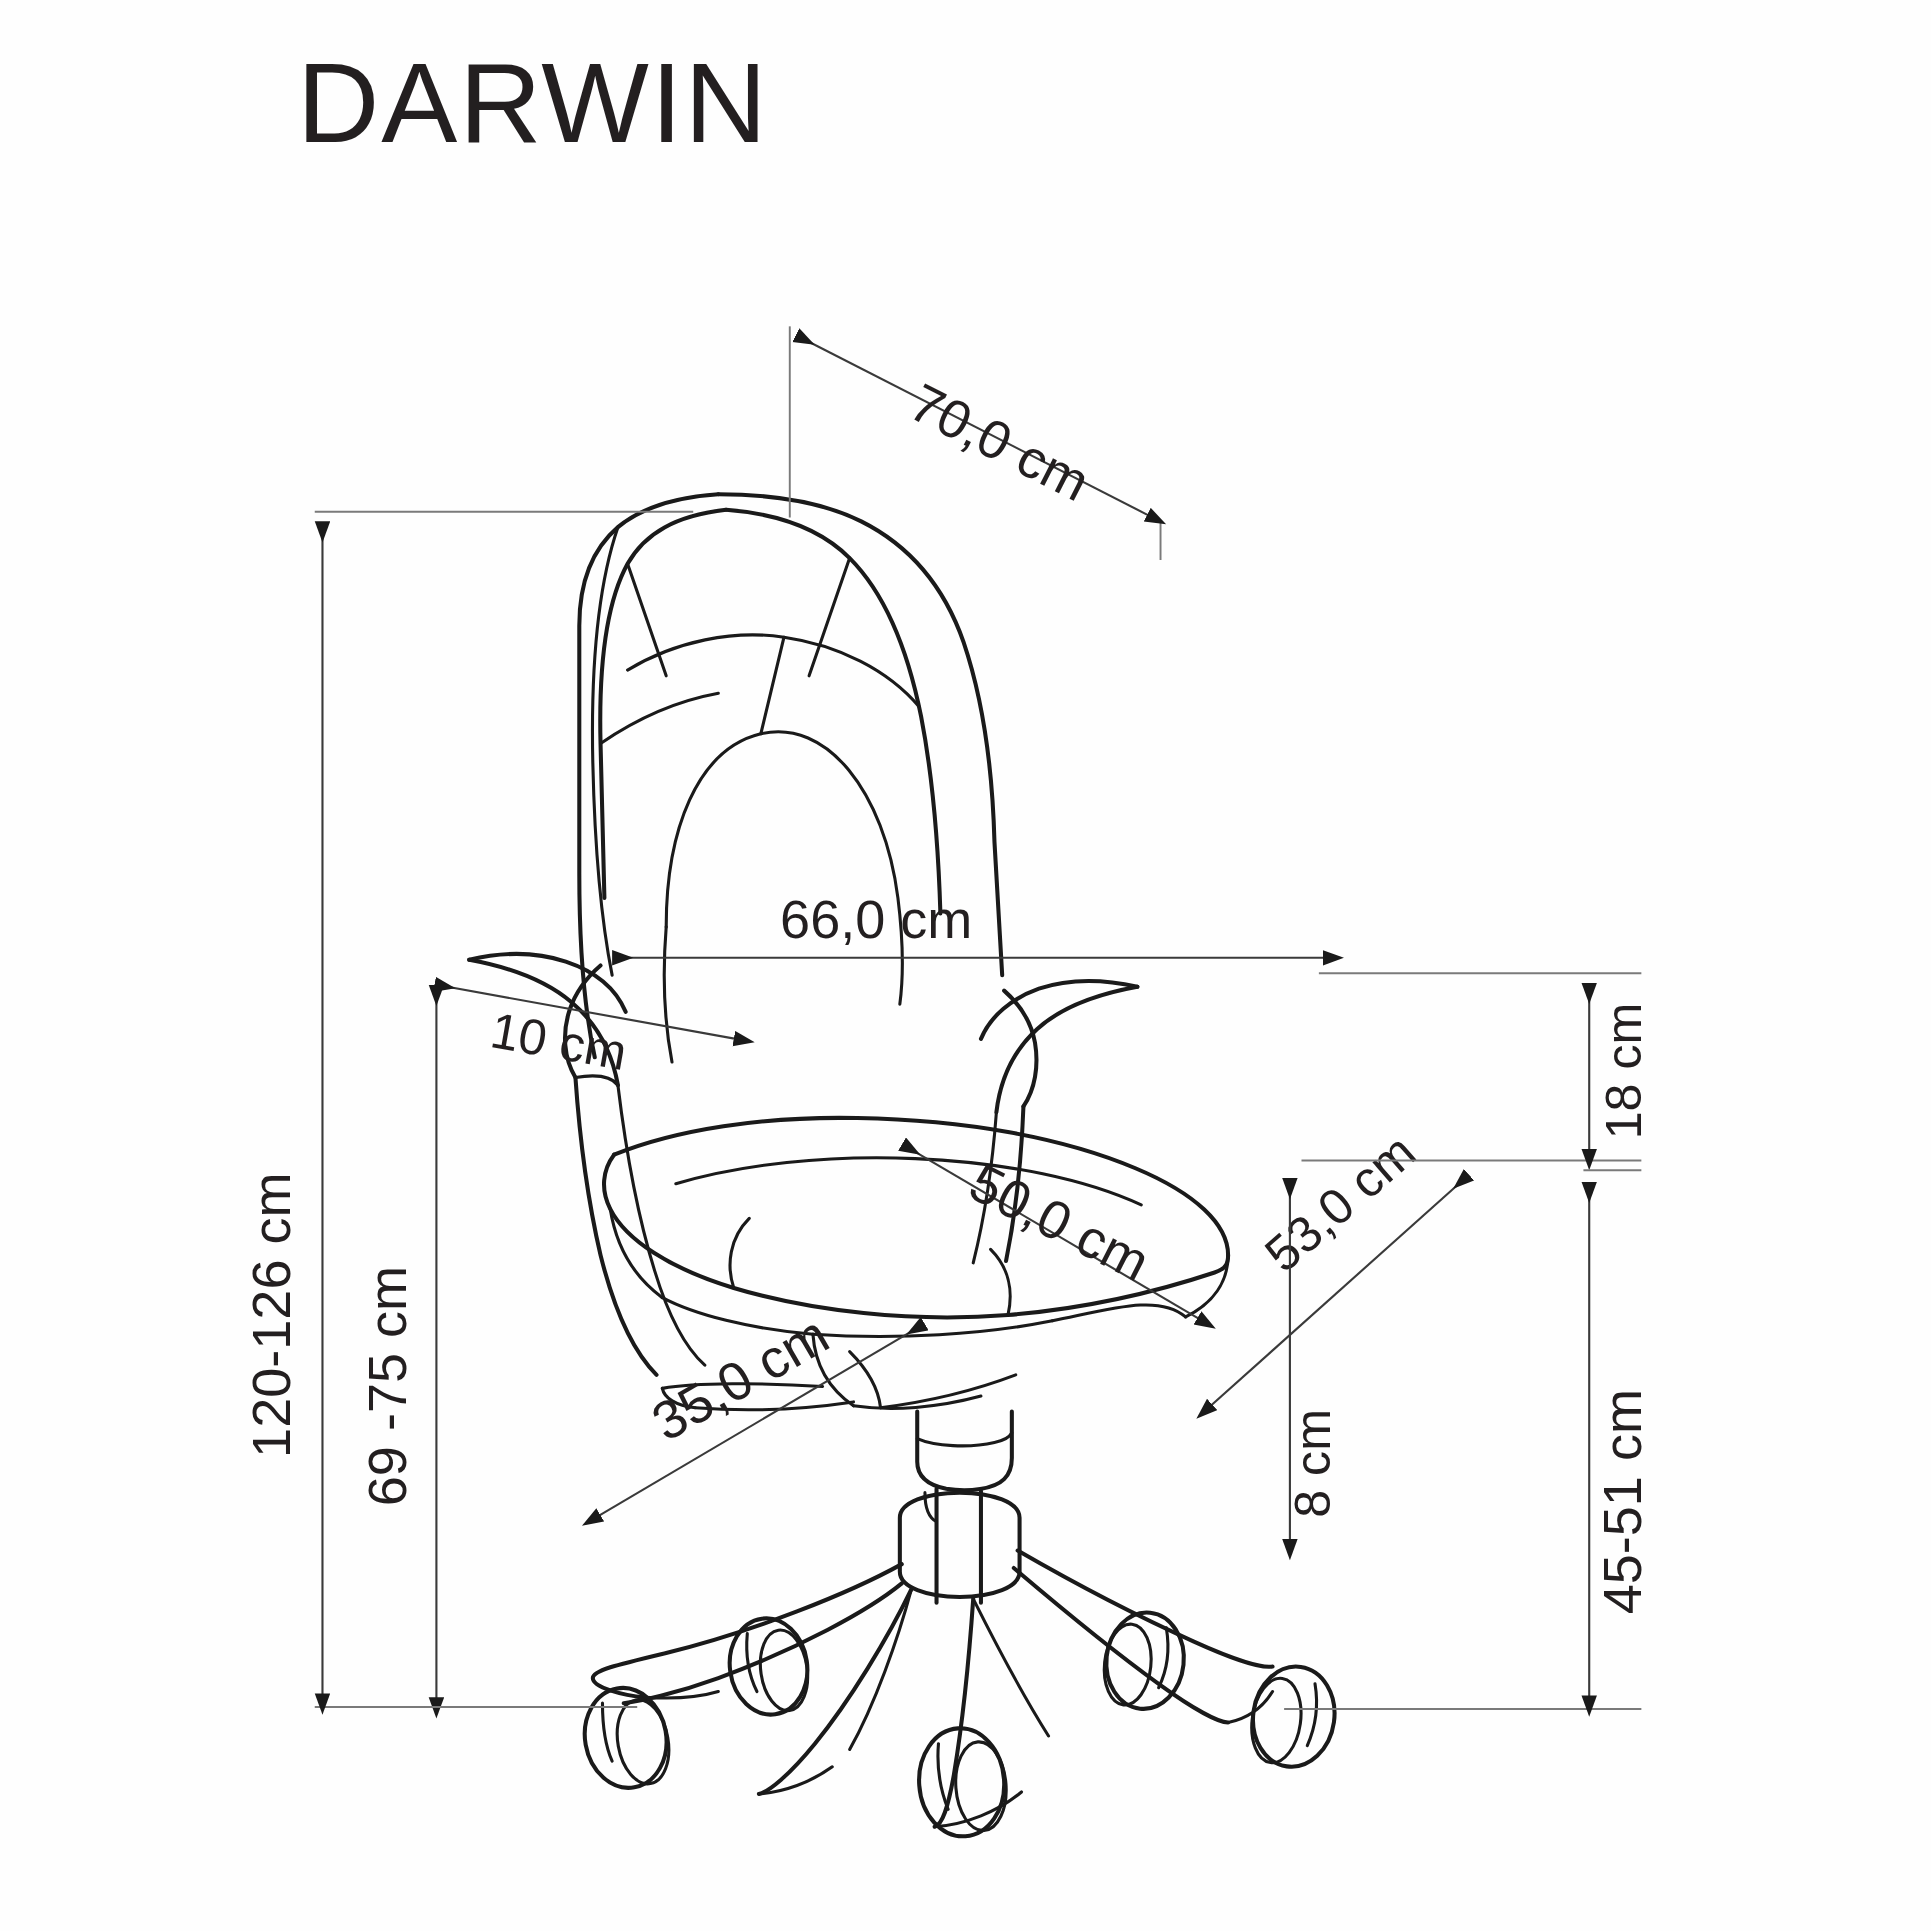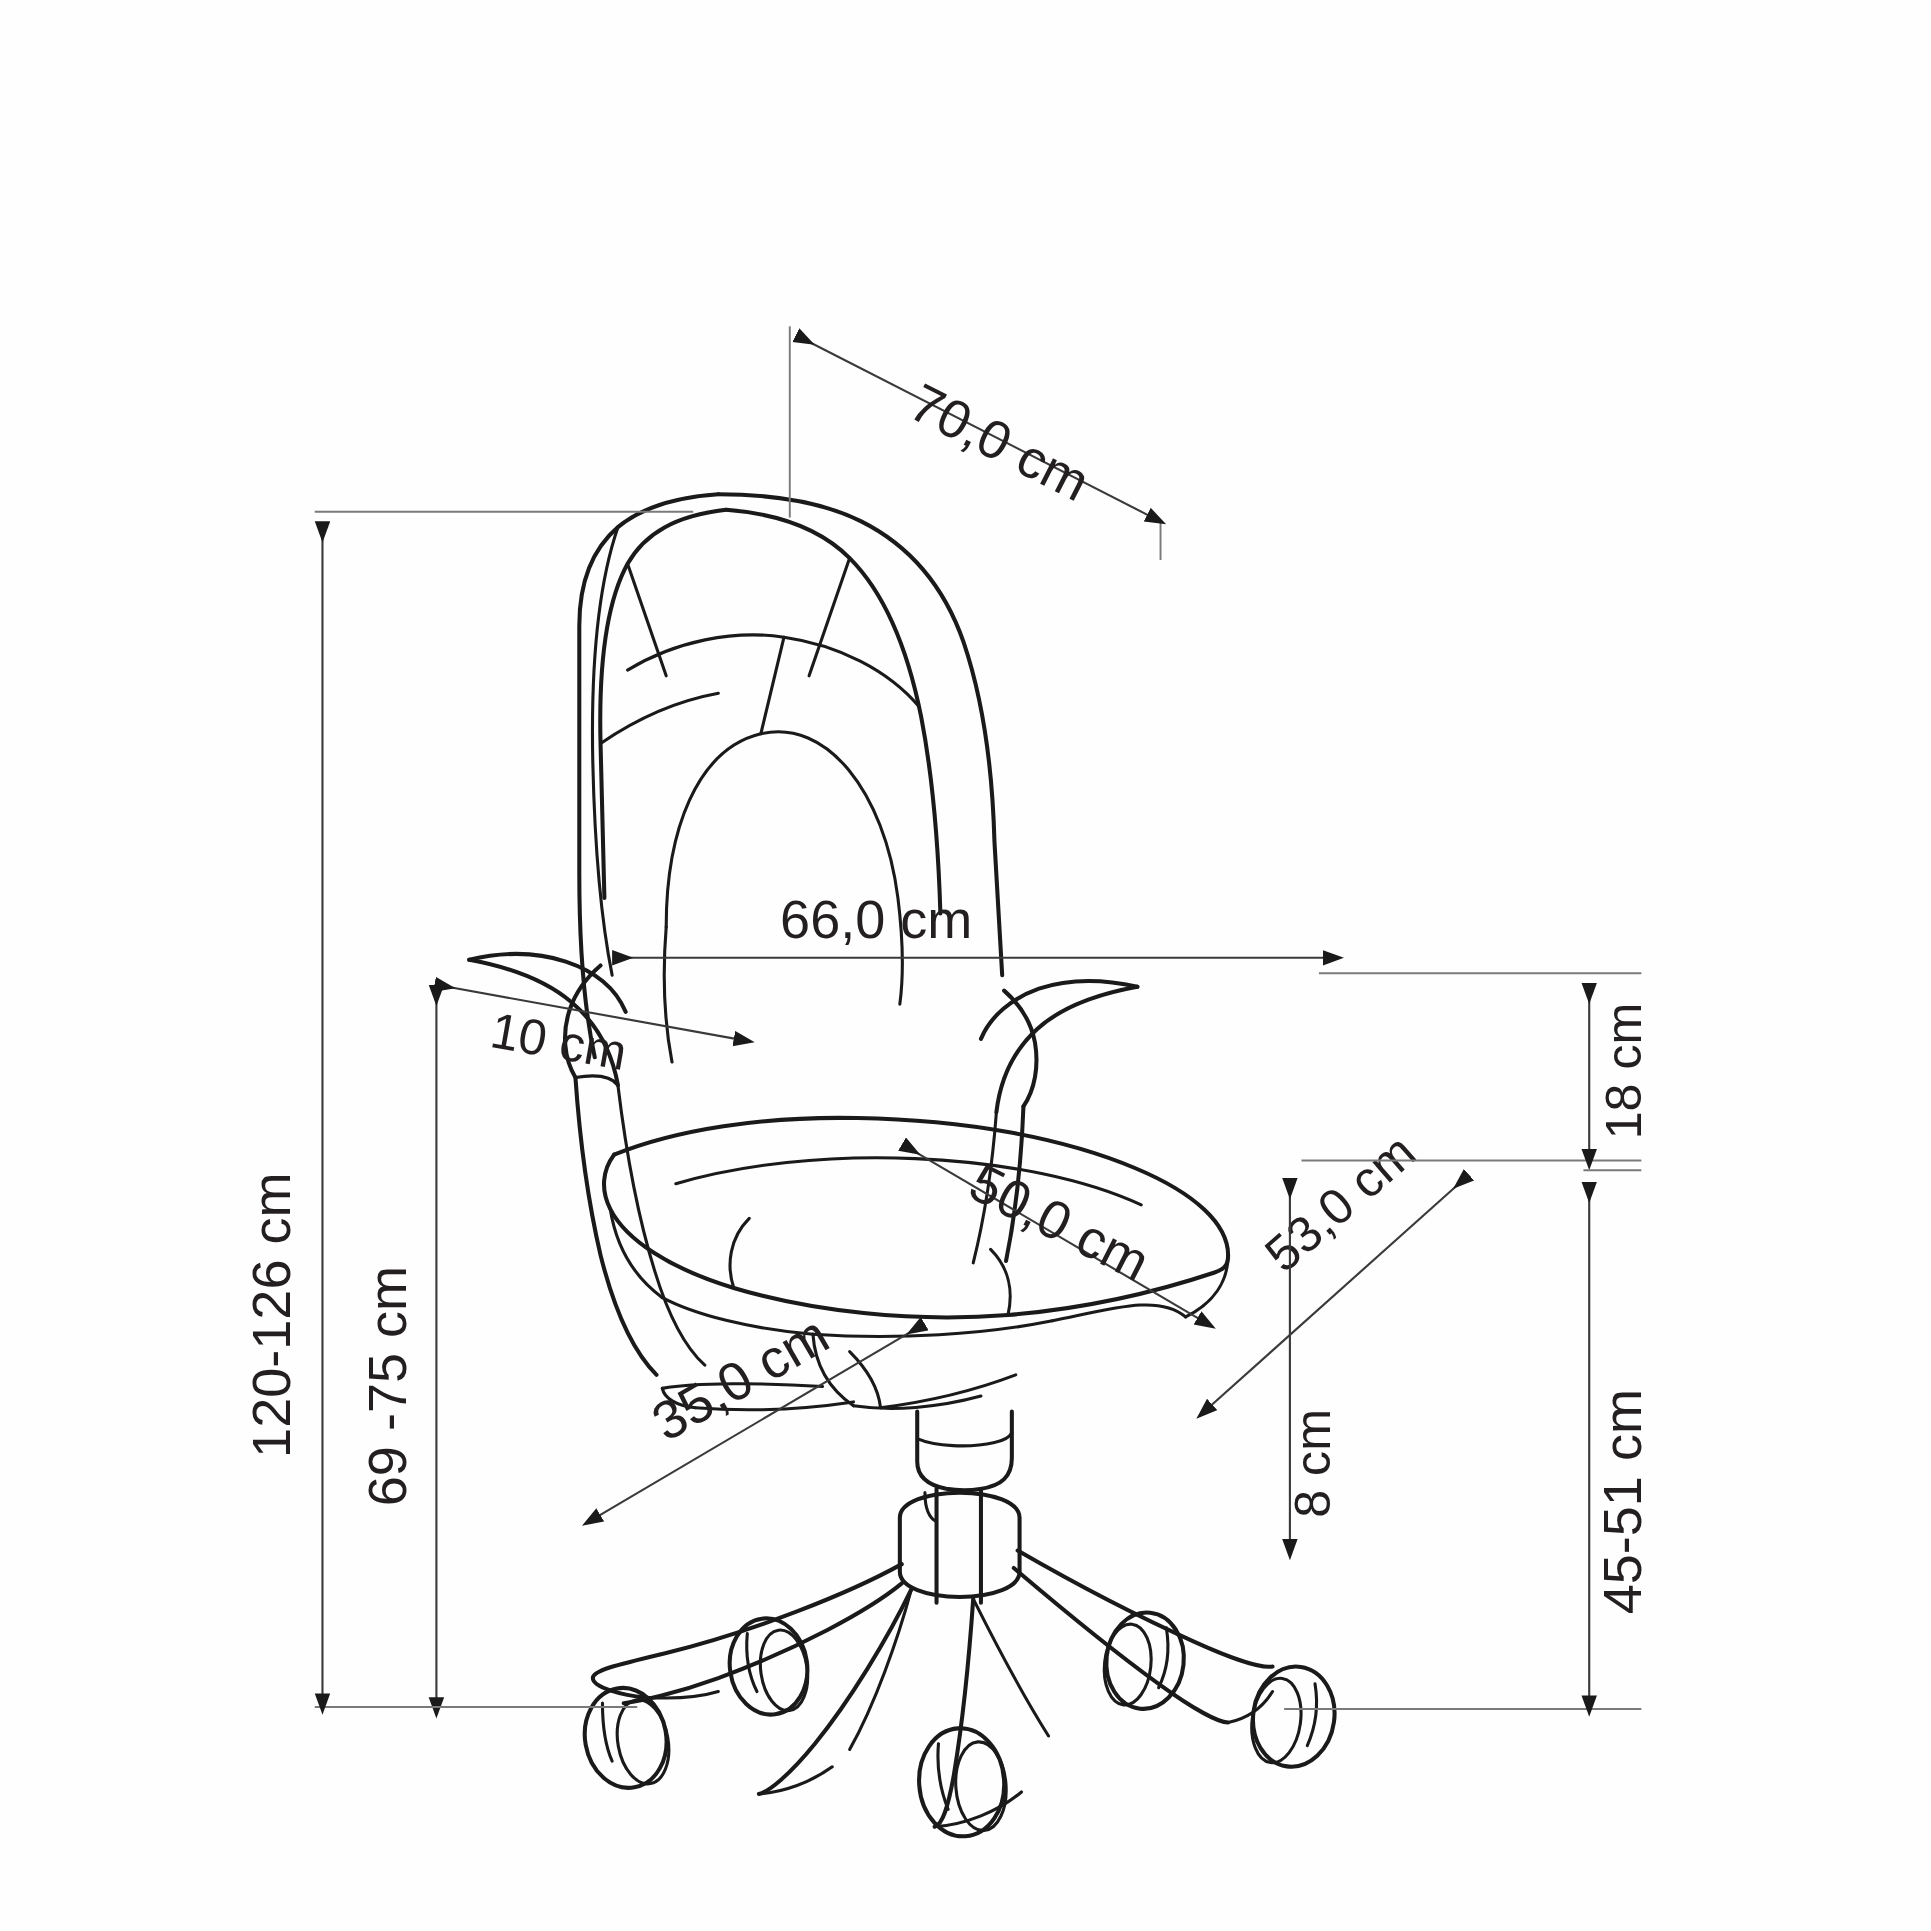--- a/index.html
+++ b/index.html
@@ -17,20 +17,21 @@
   .chairline.thin{stroke-width:3.2;}
   .dimline{fill:none;stroke:#3a3a3a;stroke-width:2.2;}
   .extline{fill:none;stroke:#7a7a7a;stroke-width:2.0;}
   .arrowfill{fill:#1a1a1a;}
 </style>
 </head>
 <body>
 
 <div id="stage">
 
+  <div id="title">DARWIN</div>
 
   <svg class="draw" viewBox="0 0 2000 2000" aria-hidden="true">
 
     <defs>
       <marker id="ah" markerWidth="26" markerHeight="26" refX="2" refY="8" orient="auto" markerUnits="userSpaceOnUse">
         <path d="M0,0 L22,8 L0,16 z" class="arrowfill"></path>
       </marker>
       <marker id="ahr" markerWidth="26" markerHeight="26" refX="20" refY="8" orient="auto" markerUnits="userSpaceOnUse">
         <path d="M22,0 L0,8 L22,16 z" class="arrowfill"></path>
       </marker>

